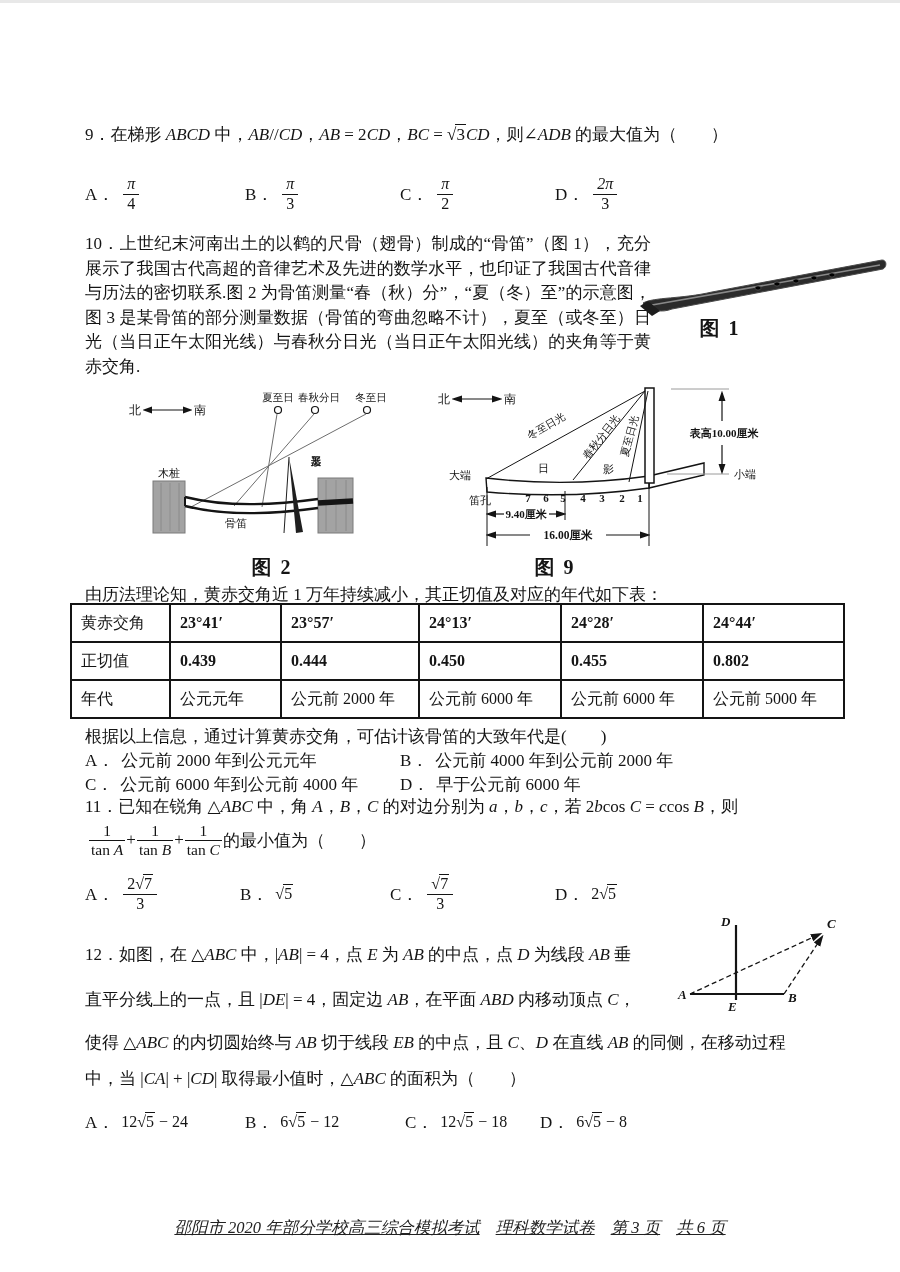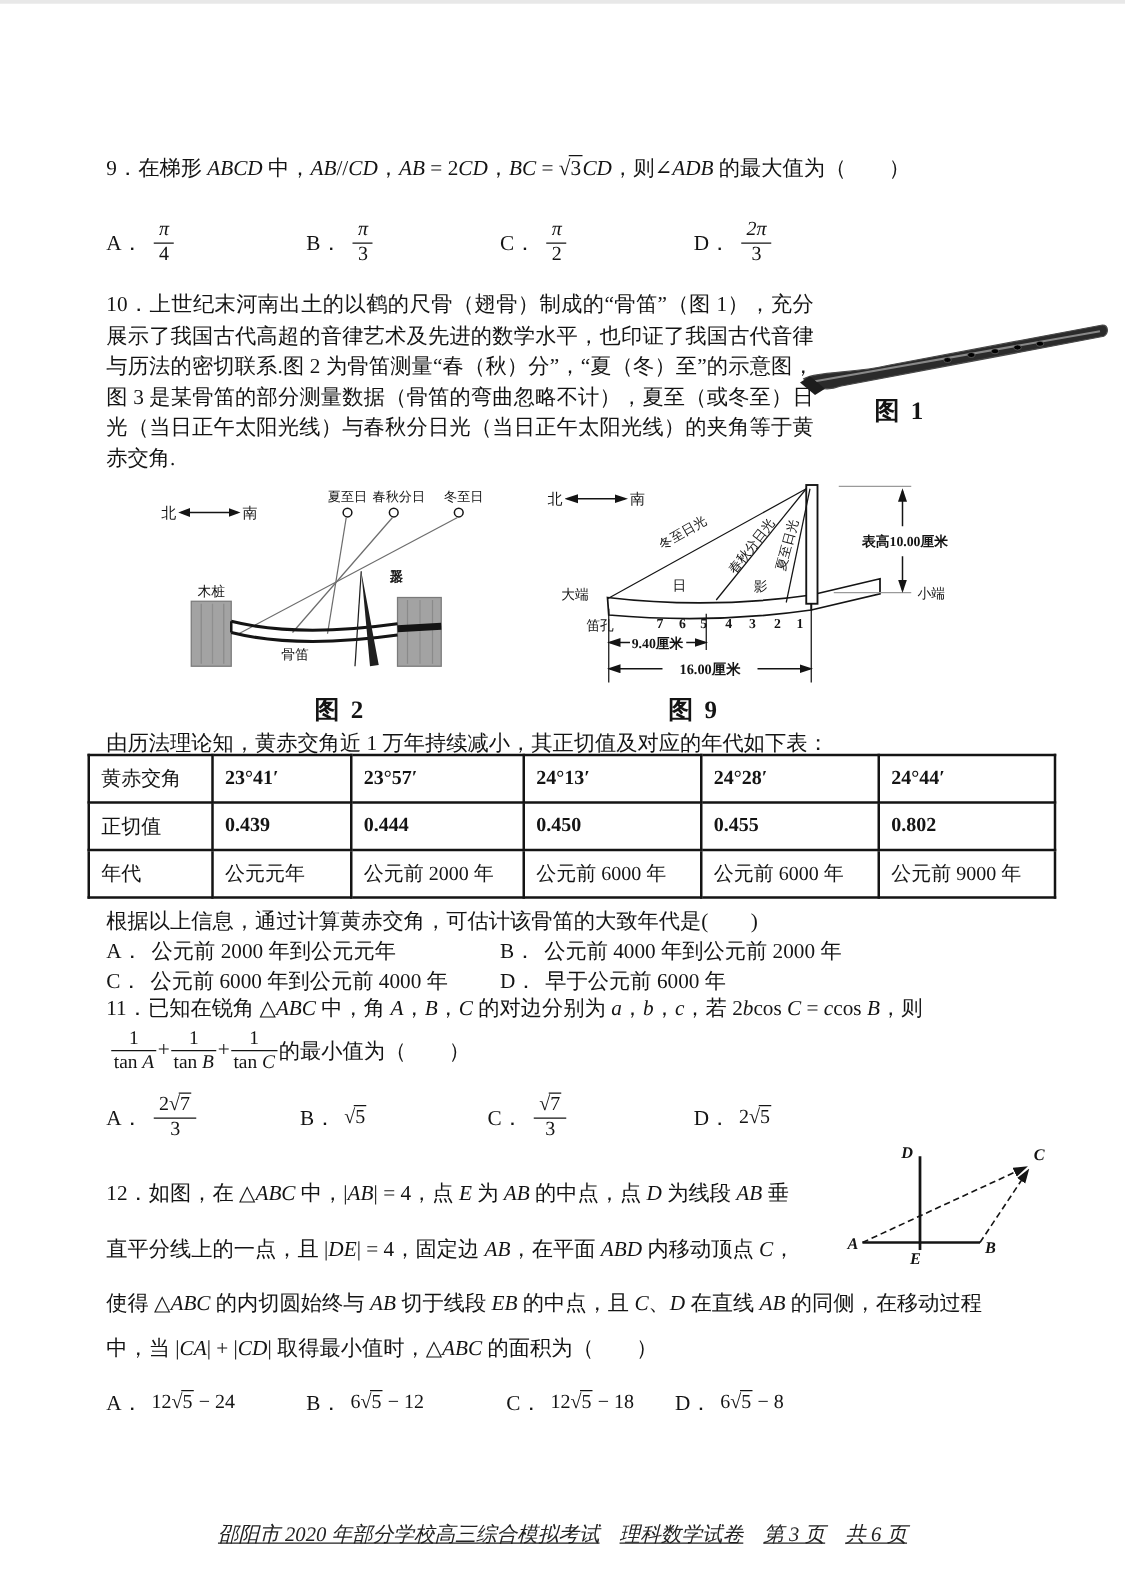--- a/index.html
+++ b/index.html
@@ -229,21 +229,21 @@
       <td class="bcell">0.450</td>
       <td class="bcell">0.455</td>
       <td class="bcell">0.802</td>
     </tr>
     <tr>
       <td>年代</td>
       <td>公元元年</td>
       <td>公元前 2000 年</td>
       <td>公元前 6000 年</td>
       <td>公元前 6000 年</td>
-      <td>公元前 9000 年</td>
+      <td>公元前 5000 年</td>
     </tr>
   </tbody>
     </table>
 
   <div class="line" style="left:85px;top:722px">根据以上信息，通过计算黄赤交角，可估计该骨笛的大致年代是(　　)</div>
   <div class="optline" style="left:85px;top:746px"><span class="olabel">A．</span><span>公元前 2000 年到公元元年</span></div>
   <div class="optline" style="left:400px;top:746px"><span class="olabel">B．</span><span>公元前 4000 年到公元前 2000 年</span></div>
   <div class="optline" style="left:85px;top:770px"><span class="olabel">C．</span><span>公元前 6000 年到公元前 4000 年</span></div>
   <div class="optline" style="left:400px;top:770px"><span class="olabel">D．</span><span>早于公元前 6000 年</span></div>
 

